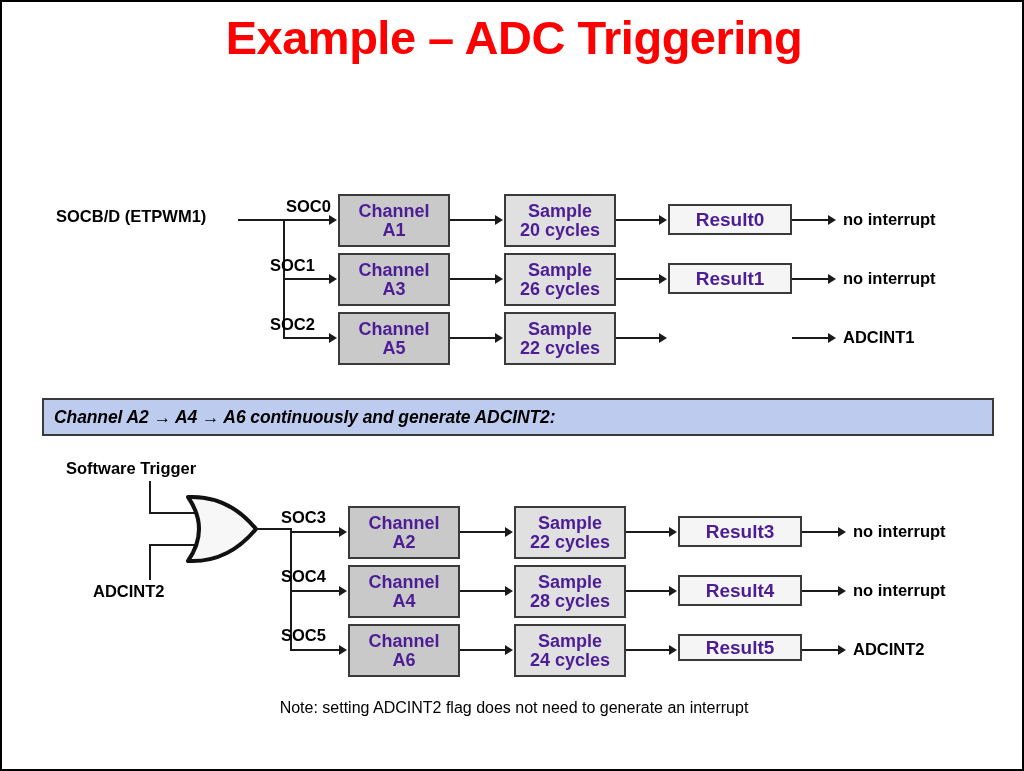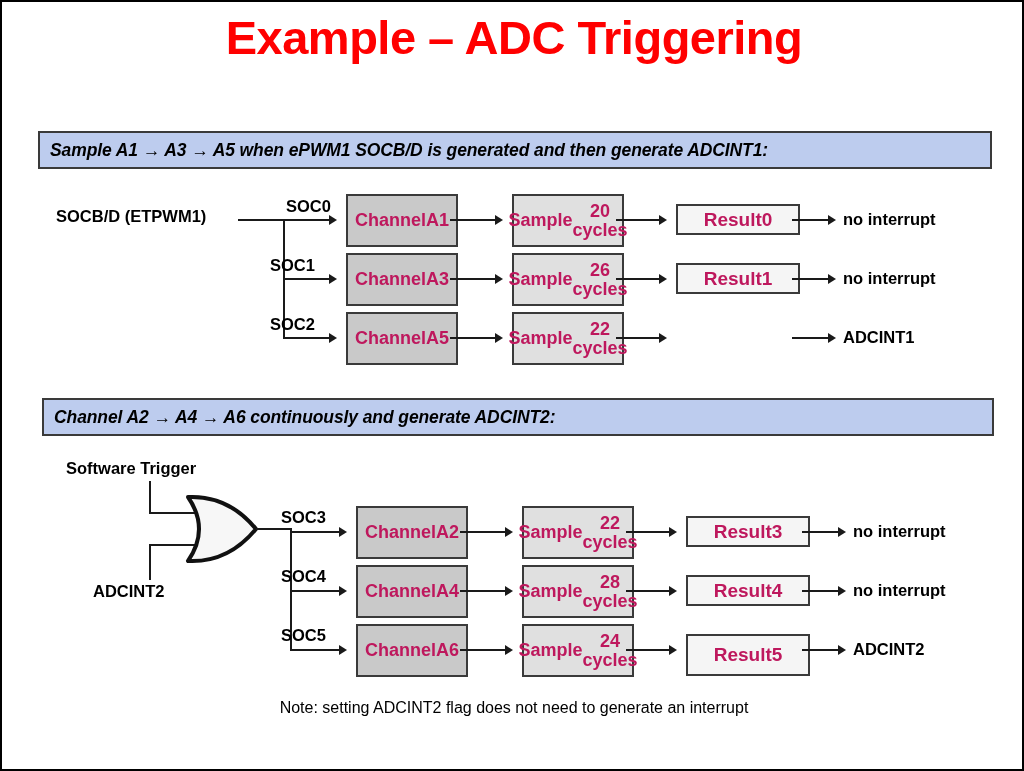--- a/index.html
+++ b/index.html
@@ -24,24 +24,23 @@
     box-sizing:border-box;
     display:flex;align-items:center;
     padding-left:10px;
     font-style:italic;font-weight:bold;font-size:17.5px;color:#000;
     letter-spacing:-0.1px;white-space:nowrap;
   }
 
   
   .box{
     box-sizing:border-box;border:2px solid #3A3A3A;
-    display:flex;flex-direction:row;align-items:center;justify-content:center;
-    font-weight:bold;color:#be185d;line-height:1.02;
+    display:flex;flex-direction:column;align-items:center;justify-content:center;
+    font-weight:bold;color:#4c1d95;line-height:1.02;
     text-align:center;
-    margin-left:8px;
   }
   .box.channel{background:#C9C9C9;font-size:18px;}
   .box.sample{background:#E0E0E0;font-size:18px;}
   .box.result{background:#F5F5F5;font-size:19px;}
   .box .l2{}
 
   
   .lbl{font-weight:bold;font-size:16.5px;color:#000;white-space:nowrap;}
   .note{font-size:16px;color:#000;white-space:nowrap;font-weight:normal;}
 
@@ -54,23 +53,20 @@
   }
   svg{display:block;overflow:visible;}
 </style>
 </head>
 <body>
 
 <div id="slide">
 
   <div class="abs" id="title">Example – ADC Triggering</div>
 
-  <div class="abs banner" style="left:36px;top:129px;width:954px;height:38px;">
-    <span>Sample A1  → A3  → A5 when ePWM1 SOCB/D is generated and then generate ADCINT1:</span>
-  </div>
 
   <div class="abs lbl" style="left:54px;top:205px;">SOCB/D (ETPWM1)</div>
 
   <div class="abs h-line" style="left:236px;top:217px;width:46px;"></div>
   <div class="abs v-line" style="left:281px;top:217px;height:120px;"></div>
 
   <div class="abs lbl" style="left:268px;top:195px;margin-left:16px;">SOC0</div>
   <div class="abs h-line" style="left:281px;top:217px;width:47px;"></div>
   <div class="abs arrow-r" style="left:327px;top:213px;"></div>
   <div class="abs box channel" style="left:336px;top:192px;width:112px;height:53px;">
@@ -206,21 +202,21 @@
     <span class="l2">A6</span>
   </div>
   <div class="abs h-line" style="left:458px;top:647px;width:46px;"></div>
   <div class="abs arrow-r" style="left:503px;top:643px;"></div>
   <div class="abs box sample" style="left:512px;top:622px;width:112px;height:53px;">
     <span>Sample</span>
     <span class="l2">24 cycles</span>
   </div>
   <div class="abs h-line" style="left:624px;top:647px;width:44px;"></div>
   <div class="abs arrow-r" style="left:667px;top:643px;"></div>
-  <div class="abs box result" style="left:676px;top:632px;width:124px;height:42px;">
+  <div class="abs box result" style="left:676px;top:632px;width:124px;height:27px;">
     <span>Result5</span>
   </div>
   <div class="abs h-line" style="left:800px;top:647px;width:37px;"></div>
   <div class="abs arrow-r" style="left:836px;top:643px;"></div>
   <div class="abs lbl" style="left:851px;top:638px;">ADCINT2</div>
 
   <div class="abs note" style="left:0;top:697px;width:1024px;text-align:center;">Note: setting ADCINT2 flag does not need to generate an interrupt</div>
 
 </div>
 

